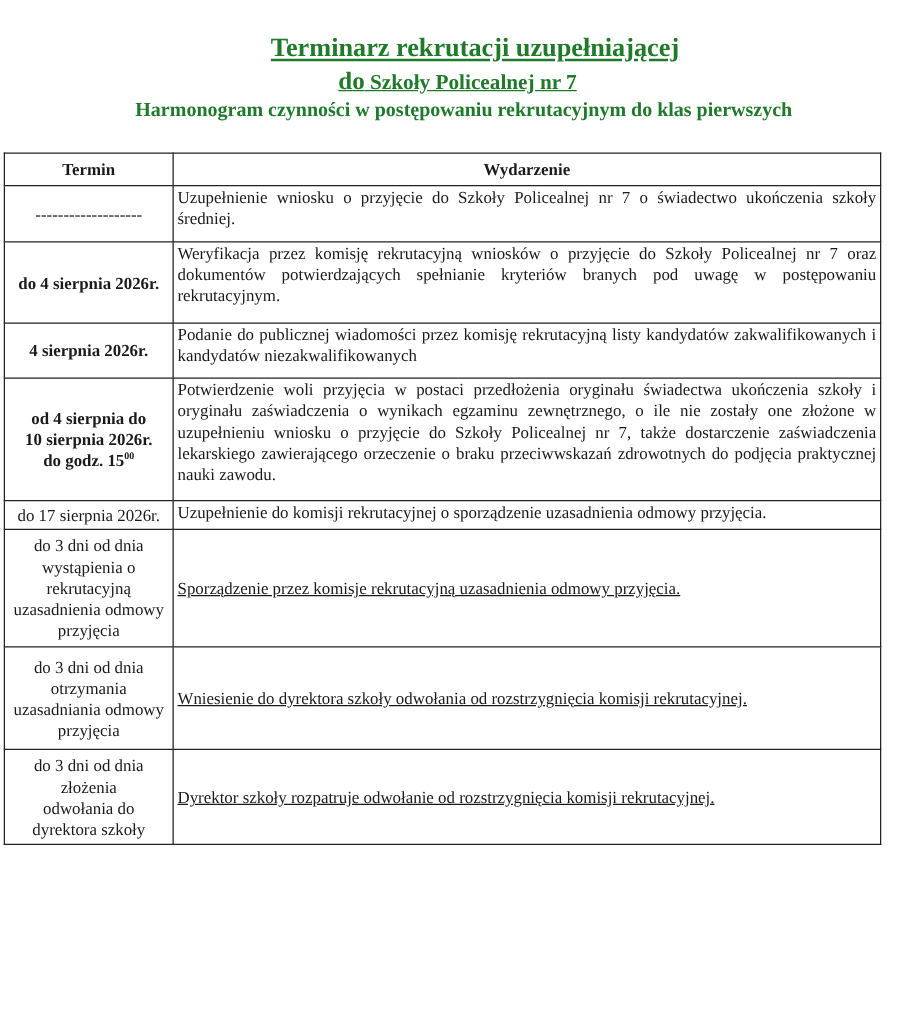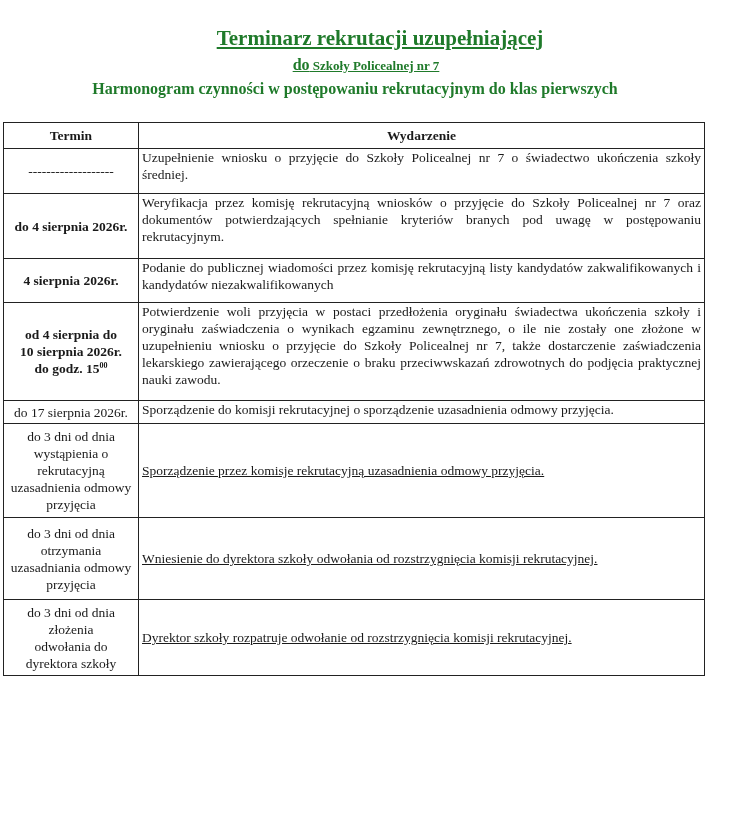--- a/index.html
+++ b/index.html
@@ -3,23 +3,23 @@
 <meta charset="utf-8">
 <style>
   html, body { margin: 0; padding: 0; background: #ffffff; }
   body { width: 732px; height: 827px; position: relative; overflow: hidden;
          font-family: "Liberation Serif", serif; color: #1a1a1a; }
   .header { position: absolute; left: 0; top: 0; width: 732px; text-align: center; color: #1f7a2a; }
   .title1 { position: absolute; top: 26px; left: 14px; width: 732px; text-align: center;
             font-size: 21px; font-weight: bold; text-decoration: underline; line-height: 24px; }
   .title2 { position: absolute; top: 53px; left: 0; width: 732px; text-align: center;
             font-weight: bold; text-decoration: underline; line-height: 24px; }
-  .title2 .big { font-size: 16px; }
-  .title2 .small { font-size: 13px; }
-  .subtitle { position: absolute; top: 79px; left: 0; width: 710px; text-align: center;
+  .title2 .big { font-size: 20px; }
+  .title2 .small { font-size: 17px; }
+  .subtitle { position: absolute; top: 79px; left: 16px; width: 710px; text-align: center;
               font-size: 16px; font-weight: bold; line-height: 20px; }
   table.sched { position: absolute; left: 3px; top: 122px; width: 702px;
                 border-collapse: collapse; font-size: 13.5px; line-height: 17px; }
   table.sched td, table.sched th { border: 1.3px solid #222; padding: 0 3px; }
   table.sched th { font-weight: bold; font-size: 13.5px; height: 25px; text-align: center; }
   td.term { width: 128px; text-align: center; vertical-align: middle; padding: 0 1px; }
   td.term.bold { font-weight: bold; }
   td.event { vertical-align: top; text-align: justify; padding-top: 2px; }
   td.event.mid { vertical-align: middle; text-decoration: underline; }
   sup { font-size: 8px; line-height: 0; }
@@ -66,21 +66,21 @@
           <div><span>od 4 sierpnia do</span></div>
           <div><span>10 sierpnia 2026r.</span></div>
           <div><span>do godz. 15</span><sup>00</sup></div>
         </td>
         <td class="event">Potwierdzenie woli przyjęcia w postaci przedłożenia oryginału świadectwa ukończenia szkoły i oryginału zaświadczenia o wynikach egzaminu zewnętrznego, o ile nie zostały one złożone w uzupełnieniu wniosku o przyjęcie do Szkoły Policealnej nr 7, także dostarczenie zaświadczenia lekarskiego zawierającego orzeczenie o braku przeciwwskazań zdrowotnych do podjęcia praktycznej nauki zawodu.</td>
       </tr>
       <tr style="height: 23px;">
         <td class="term">
           <div><span>do 17 sierpnia 2026r.</span></div>
         </td>
-        <td class="event">Sporządzenie do komisji rekrutacyjnej o sporządzenie uzasadnienia odmowy przyjęcia.</td>
+        <td class="event">Uzupełnienie do komisji rekrutacyjnej o sporządzenie uzasadnienia odmowy przyjęcia.</td>
       </tr>
       <tr style="height: 94px;">
         <td class="term">
           <div><span>do 3 dni od dnia</span></div>
           <div><span>wystąpienia o</span></div>
           <div><span>rekrutacyjną</span></div>
           <div><span>uzasadnienia odmowy</span></div>
           <div><span>przyjęcia</span></div>
         </td>
         <td class="event mid">Sporządzenie przez komisje rekrutacyjną uzasadnienia odmowy przyjęcia.</td>

